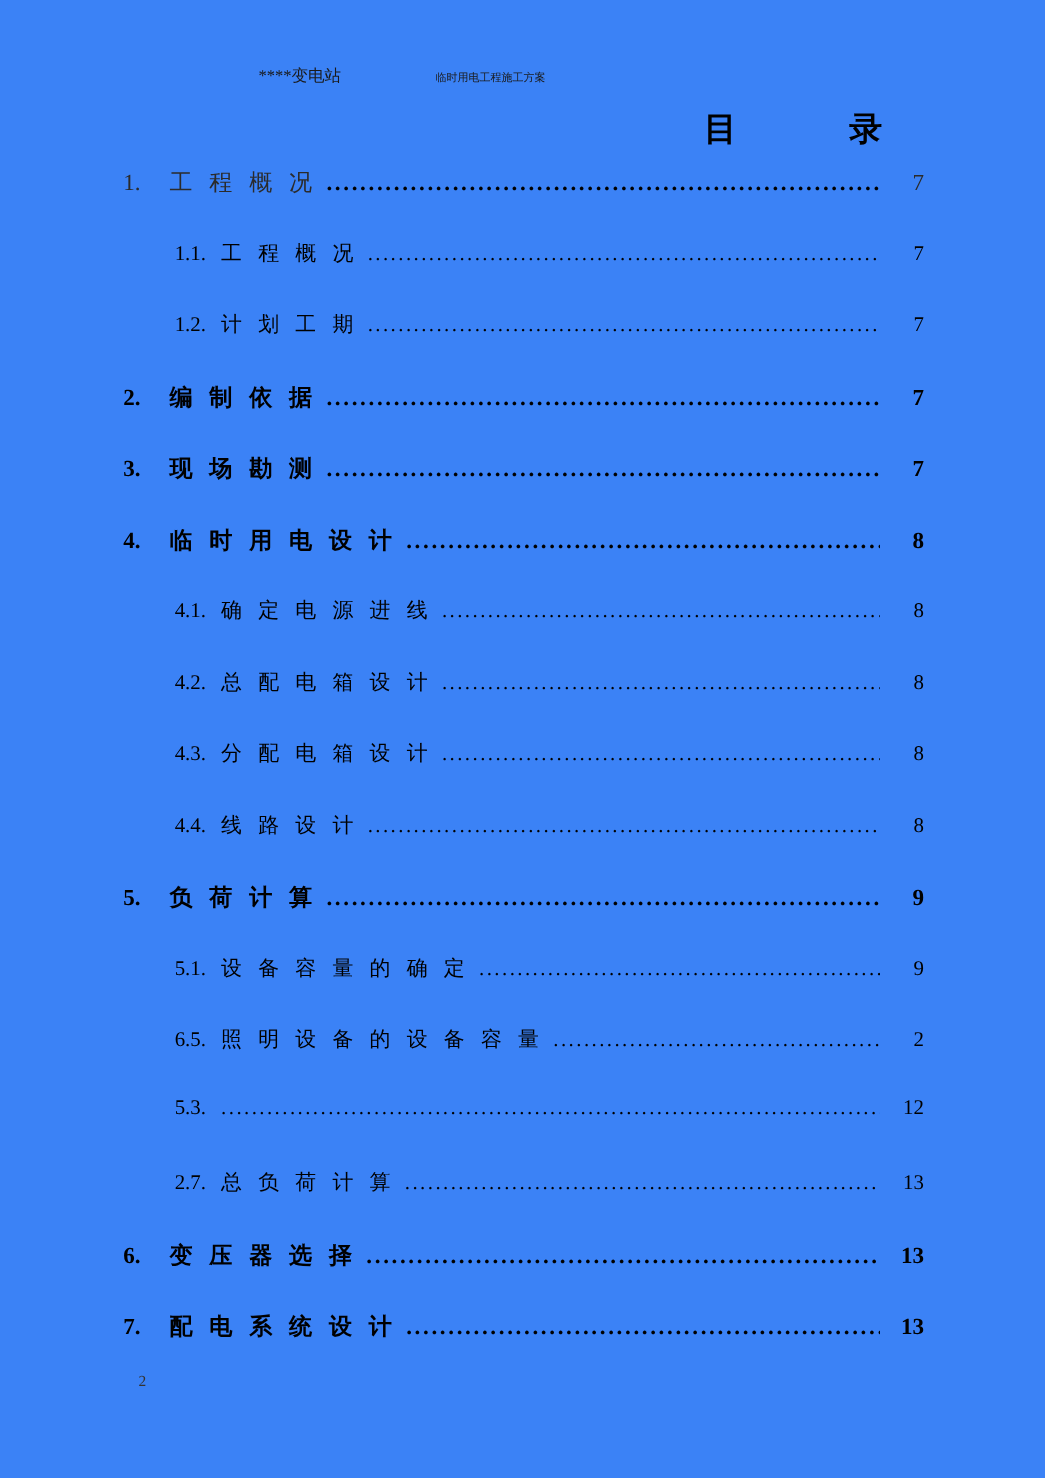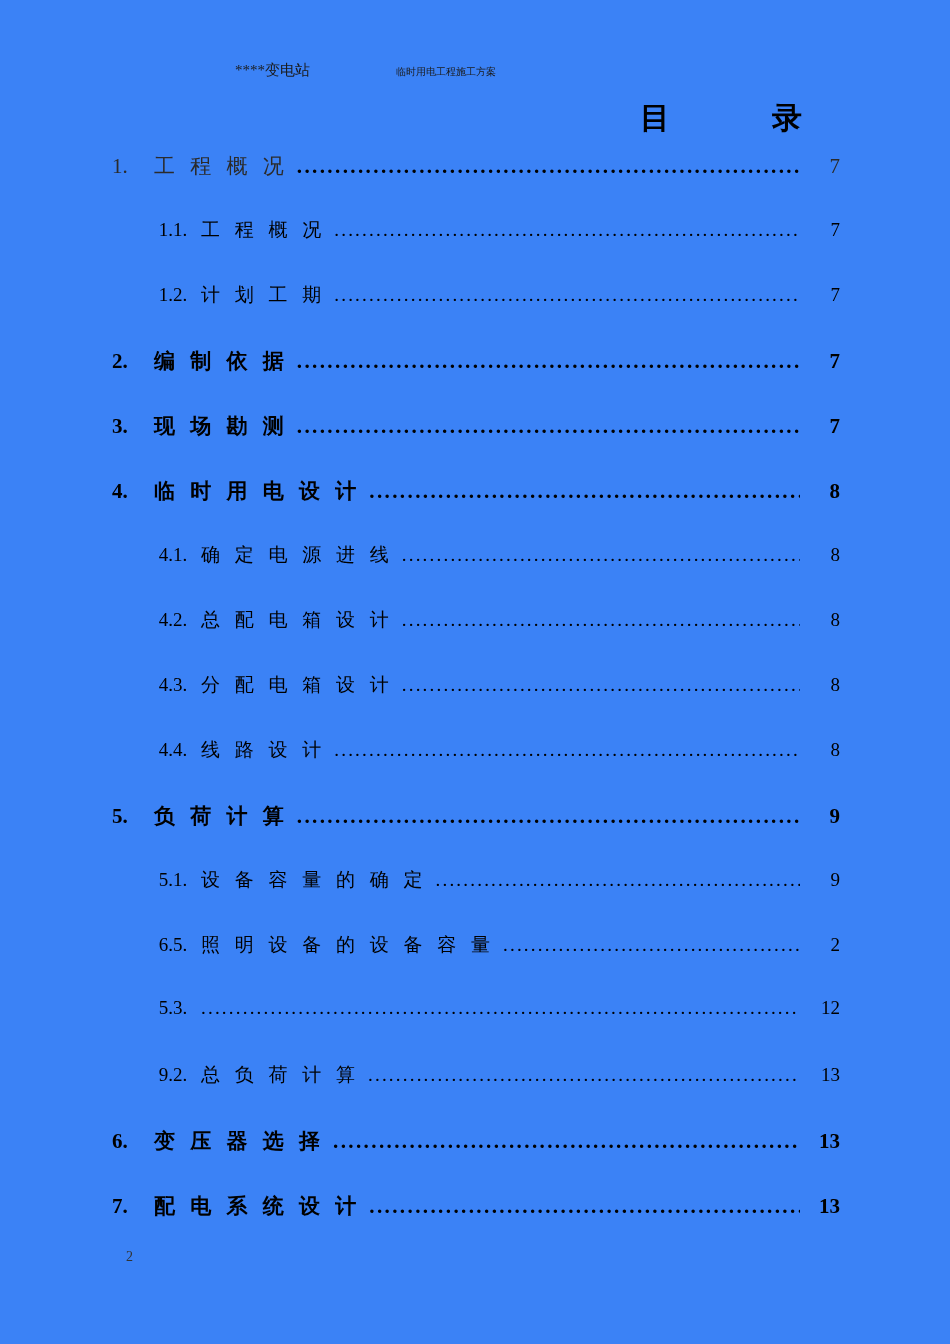--- a/index.html
+++ b/index.html
@@ -243,21 +243,21 @@
         <span class="toc-label">照 明 设 备 的 设 备 容 量</span>
         <span class="toc-dots"></span>
         <span class="toc-page">2</span>
       </div>
       <div class="toc-entry lvl2">
         <span class="toc-num">5.3.</span>
         <span class="toc-dots"></span>
         <span class="toc-page">12</span>
       </div>
       <div class="toc-entry lvl2">
-        <span class="toc-num">9.2.</span>
+        <span class="toc-num">2.7.</span>
         <span class="toc-label">总 负 荷 计 算</span>
         <span class="toc-dots"></span>
         <span class="toc-page">13</span>
       </div>
       <div class="toc-entry lvl1">
         <span class="toc-num">6.</span>
         <span class="toc-label">变 压 器 选 择</span>
         <span class="toc-dots"></span>
         <span class="toc-page">13</span>
       </div>

